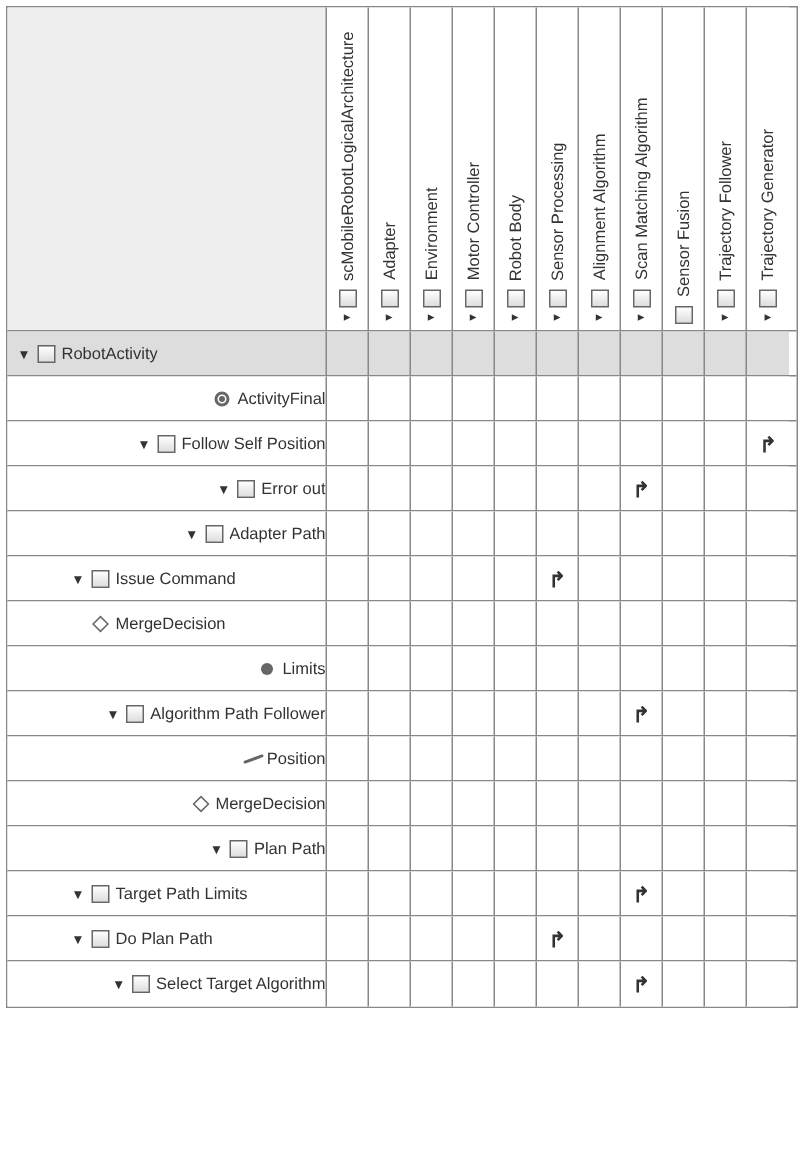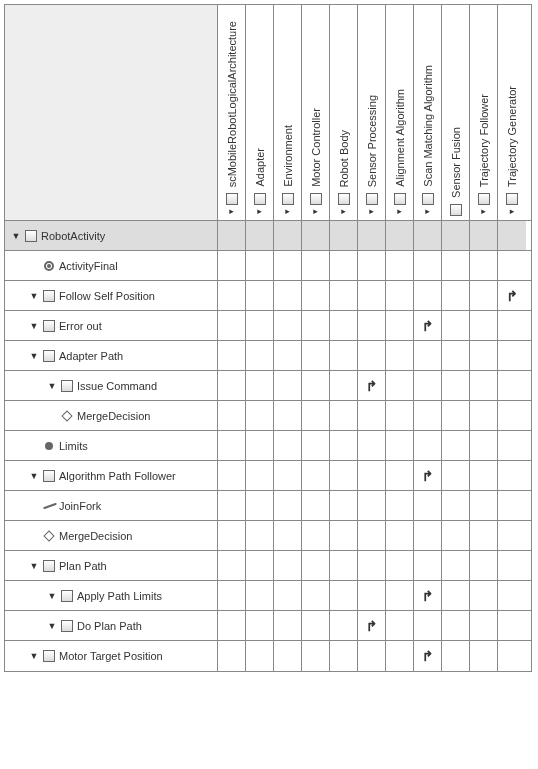--- a/index.html
+++ b/index.html
@@ -74,21 +74,21 @@
     width: 213px;
     flex-shrink: 0;
     border-right: 1px solid #888;
     display: flex;
     align-items: center;
     padding-left: 6px;
     background: #fff;
     gap: 4px;
   }
   .row-label-cell.shaded { background: #dddddd; }
-  .indent-1 { padding-left: 24px; }
+  .indent-1 { padding-left: 24px; justify-content: flex-end; }
   .indent-2 { padding-left: 42px; }
   .expander {
     width: 10px;
     display: inline-flex;
     justify-content: center;
     font-size: 9px;
     color: #333;
   }
   .row-icon {
     width: 12px;
@@ -426,21 +426,21 @@
       <div class="body-cell"></div>
       <div class="body-cell"></div>
       <div class="body-cell"></div>
     </div>
     <div class="body-row">
       <div class="row-label-cell indent-1">
         <span class="expander"></span>
         <span class="row-icon">
           <span class="slash"></span>
         </span>
-        <span class="row-text">JoinFork</span>
+        <span class="row-text">Position</span>
       </div>
       <div class="body-cell"></div>
       <div class="body-cell"></div>
       <div class="body-cell"></div>
       <div class="body-cell"></div>
       <div class="body-cell"></div>
       <div class="body-cell"></div>
       <div class="body-cell"></div>
       <div class="body-cell"></div>
       <div class="body-cell"></div>
@@ -486,21 +486,21 @@
       <div class="body-cell"></div>
       <div class="body-cell"></div>
       <div class="body-cell"></div>
     </div>
     <div class="body-row">
       <div class="row-label-cell indent-2">
         <span class="expander">▼</span>
         <span class="row-icon">
           <span class="row-checkbox"></span>
         </span>
-        <span class="row-text">Apply Path Limits</span>
+        <span class="row-text">Target Path Limits</span>
       </div>
       <div class="body-cell"></div>
       <div class="body-cell"></div>
       <div class="body-cell"></div>
       <div class="body-cell"></div>
       <div class="body-cell"></div>
       <div class="body-cell"></div>
       <div class="body-cell"></div>
       <div class="body-cell">
         <span class="arrow-mark">↱</span>
@@ -530,21 +530,21 @@
       <div class="body-cell"></div>
       <div class="body-cell"></div>
       <div class="body-cell"></div>
     </div>
     <div class="body-row">
       <div class="row-label-cell indent-1">
         <span class="expander">▼</span>
         <span class="row-icon">
           <span class="row-checkbox"></span>
         </span>
-        <span class="row-text">Motor Target Position</span>
+        <span class="row-text">Select Target Algorithm</span>
       </div>
       <div class="body-cell"></div>
       <div class="body-cell"></div>
       <div class="body-cell"></div>
       <div class="body-cell"></div>
       <div class="body-cell"></div>
       <div class="body-cell"></div>
       <div class="body-cell"></div>
       <div class="body-cell">
         <span class="arrow-mark">↱</span>

